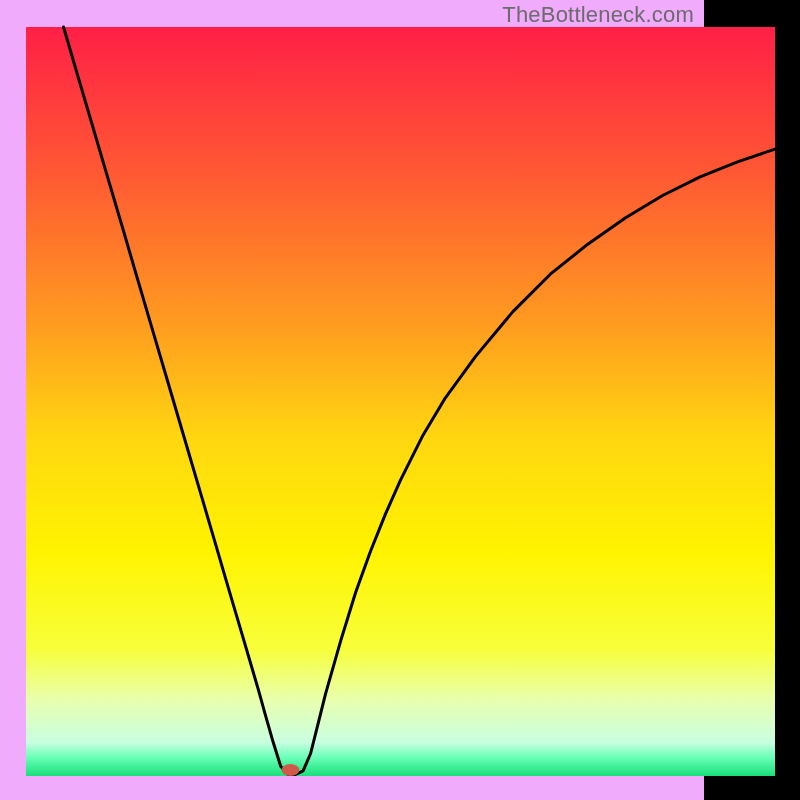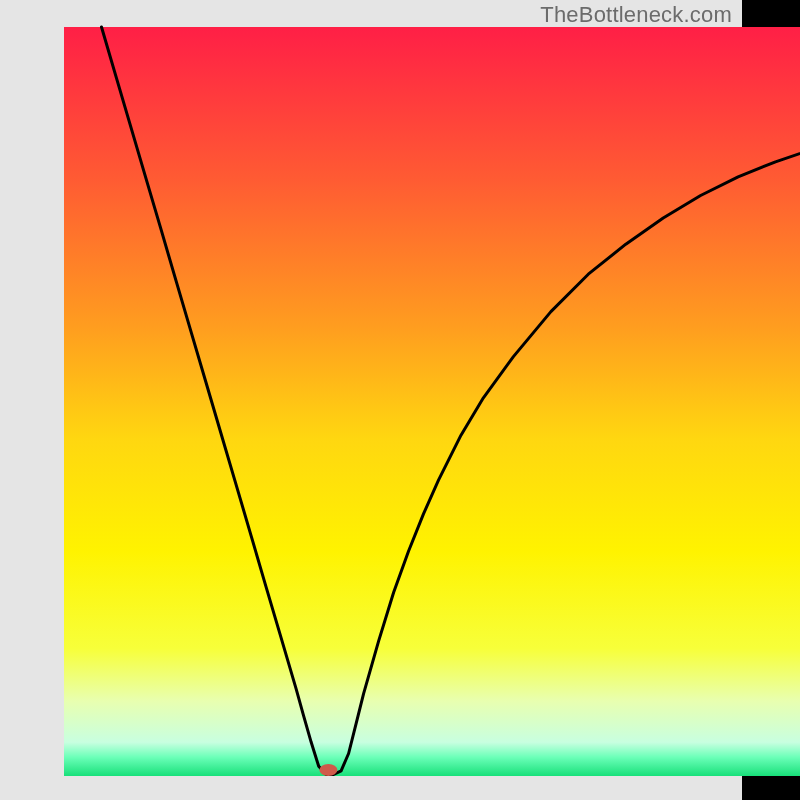--- a/index.html
+++ b/index.html
@@ -8,22 +8,21 @@
     width: 800px;
     height: 800px;
     overflow: hidden;
     background: #000;
     font-family: Arial, Helvetica, sans-serif;
   }
   .frame {
     position: relative;
     width: 704px;
     height: 800px;
-    background: #e5e5e5;
-    padding-left: 38px;
+    background: #f0abfc;
   }
   .watermark {
     position: absolute;
     top: 2px;
     right: 10px;
     color: #6b6b6b;
     font-size: 22px;
     font-weight: 400;
     letter-spacing: 0.2px;
     z-index: 10;

